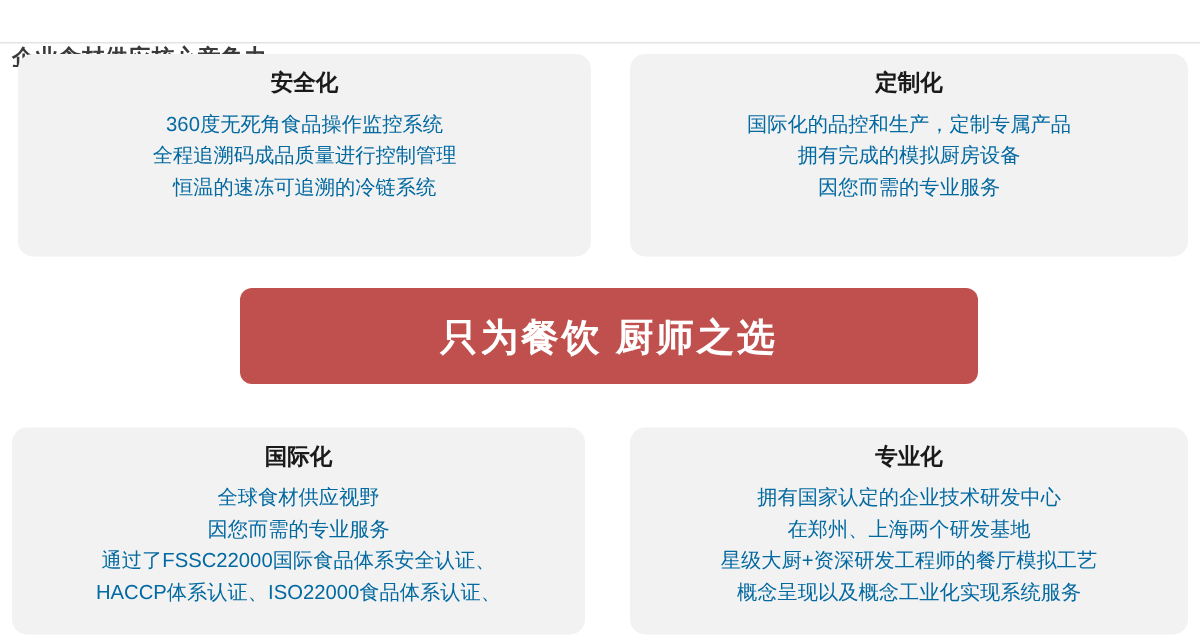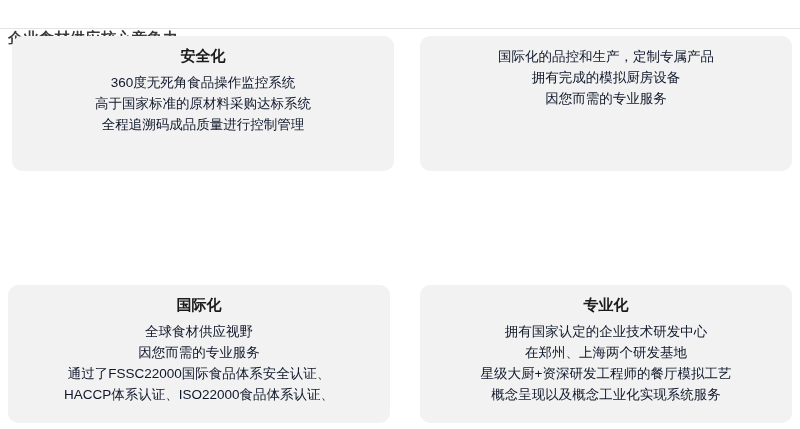--- a/index.html
+++ b/index.html
@@ -49,21 +49,21 @@
   .card-head {
     font-size: 15px;
     font-weight: bold;
     color: #1a1a1a;
     margin-bottom: 6px;
     line-height: 20px;
   }
   .card-line {
     font-size: 13.5px;
     line-height: 21px;
-    color: #0f172a;
+    color: #0369a1;
     white-space: nowrap;
   }
   #card-safety   { left: 12px;   top: 36px;  width: 382px; height: 135px; }
   #card-custom   { left: 420px; top: 36px;  width: 372px; height: 135px; }
   #card-global   { left: 8px;   top: 285px; width: 382px; height: 138px; }
   #card-pro      { left: 420px; top: 285px; width: 372px; height: 138px; }
 
   .banner {
     position: absolute;
     left: 160px;
@@ -87,30 +87,34 @@
 <body>
 
 <div class="page">
 
   <div class="title">企业食材供应核心竞争力</div>
   <div class="title-rule"></div>
 
   <div class="card" id="card-safety">
     <div class="card-head">安全化</div>
     <div class="card-line">360度无死角食品操作监控系统</div>
-    <div class="card-line">高于国家标准的原材料采购达标系统</div>
     <div class="card-line">全程追溯码成品质量进行控制管理</div>
+    <div class="card-line">恒温的速冻可追溯的冷链系统</div>
   </div>
 
   <div class="card" id="card-custom">
+    <div class="card-head">定制化</div>
     <div class="card-line">国际化的品控和生产，定制专属产品</div>
     <div class="card-line">拥有完成的模拟厨房设备</div>
     <div class="card-line">因您而需的专业服务</div>
   </div>
 
+  <div class="banner">
+    <span class="banner-text">只为餐饮  厨师之选</span>
+  </div>
 
   <div class="card" id="card-global">
     <div class="card-head">国际化</div>
     <div class="card-line">全球食材供应视野</div>
     <div class="card-line">因您而需的专业服务</div>
     <div class="card-line">通过了FSSC22000国际食品体系安全认证、</div>
     <div class="card-line">HACCP体系认证、ISO22000食品体系认证、</div>
   </div>
 
   <div class="card" id="card-pro">

